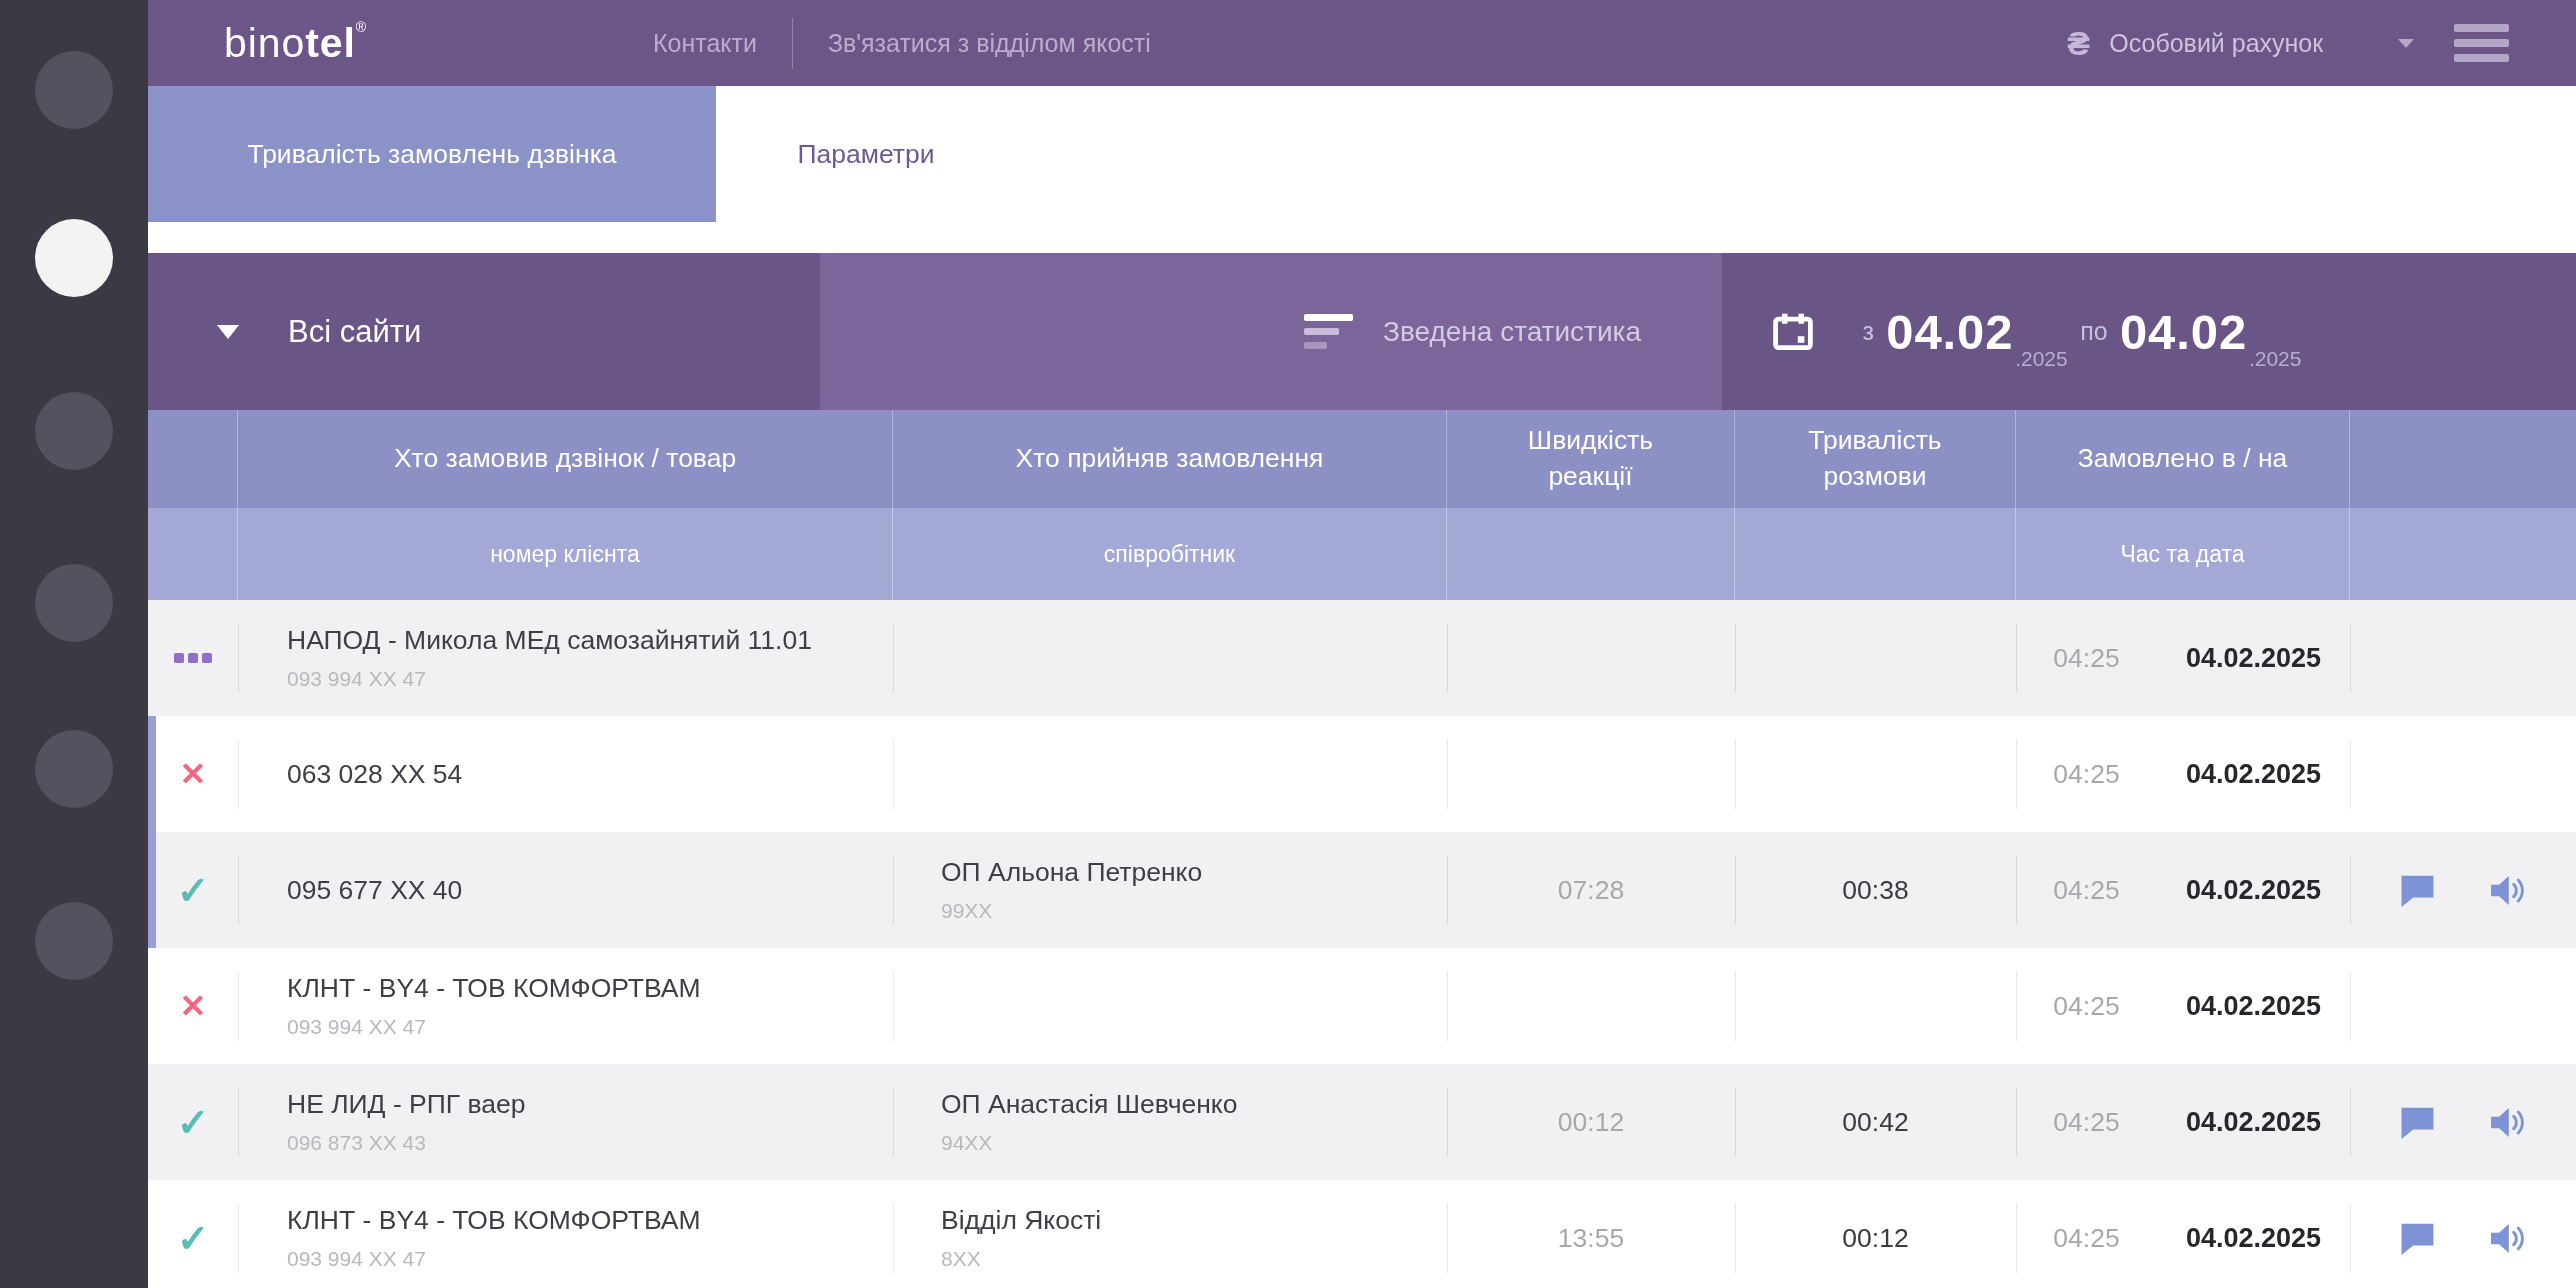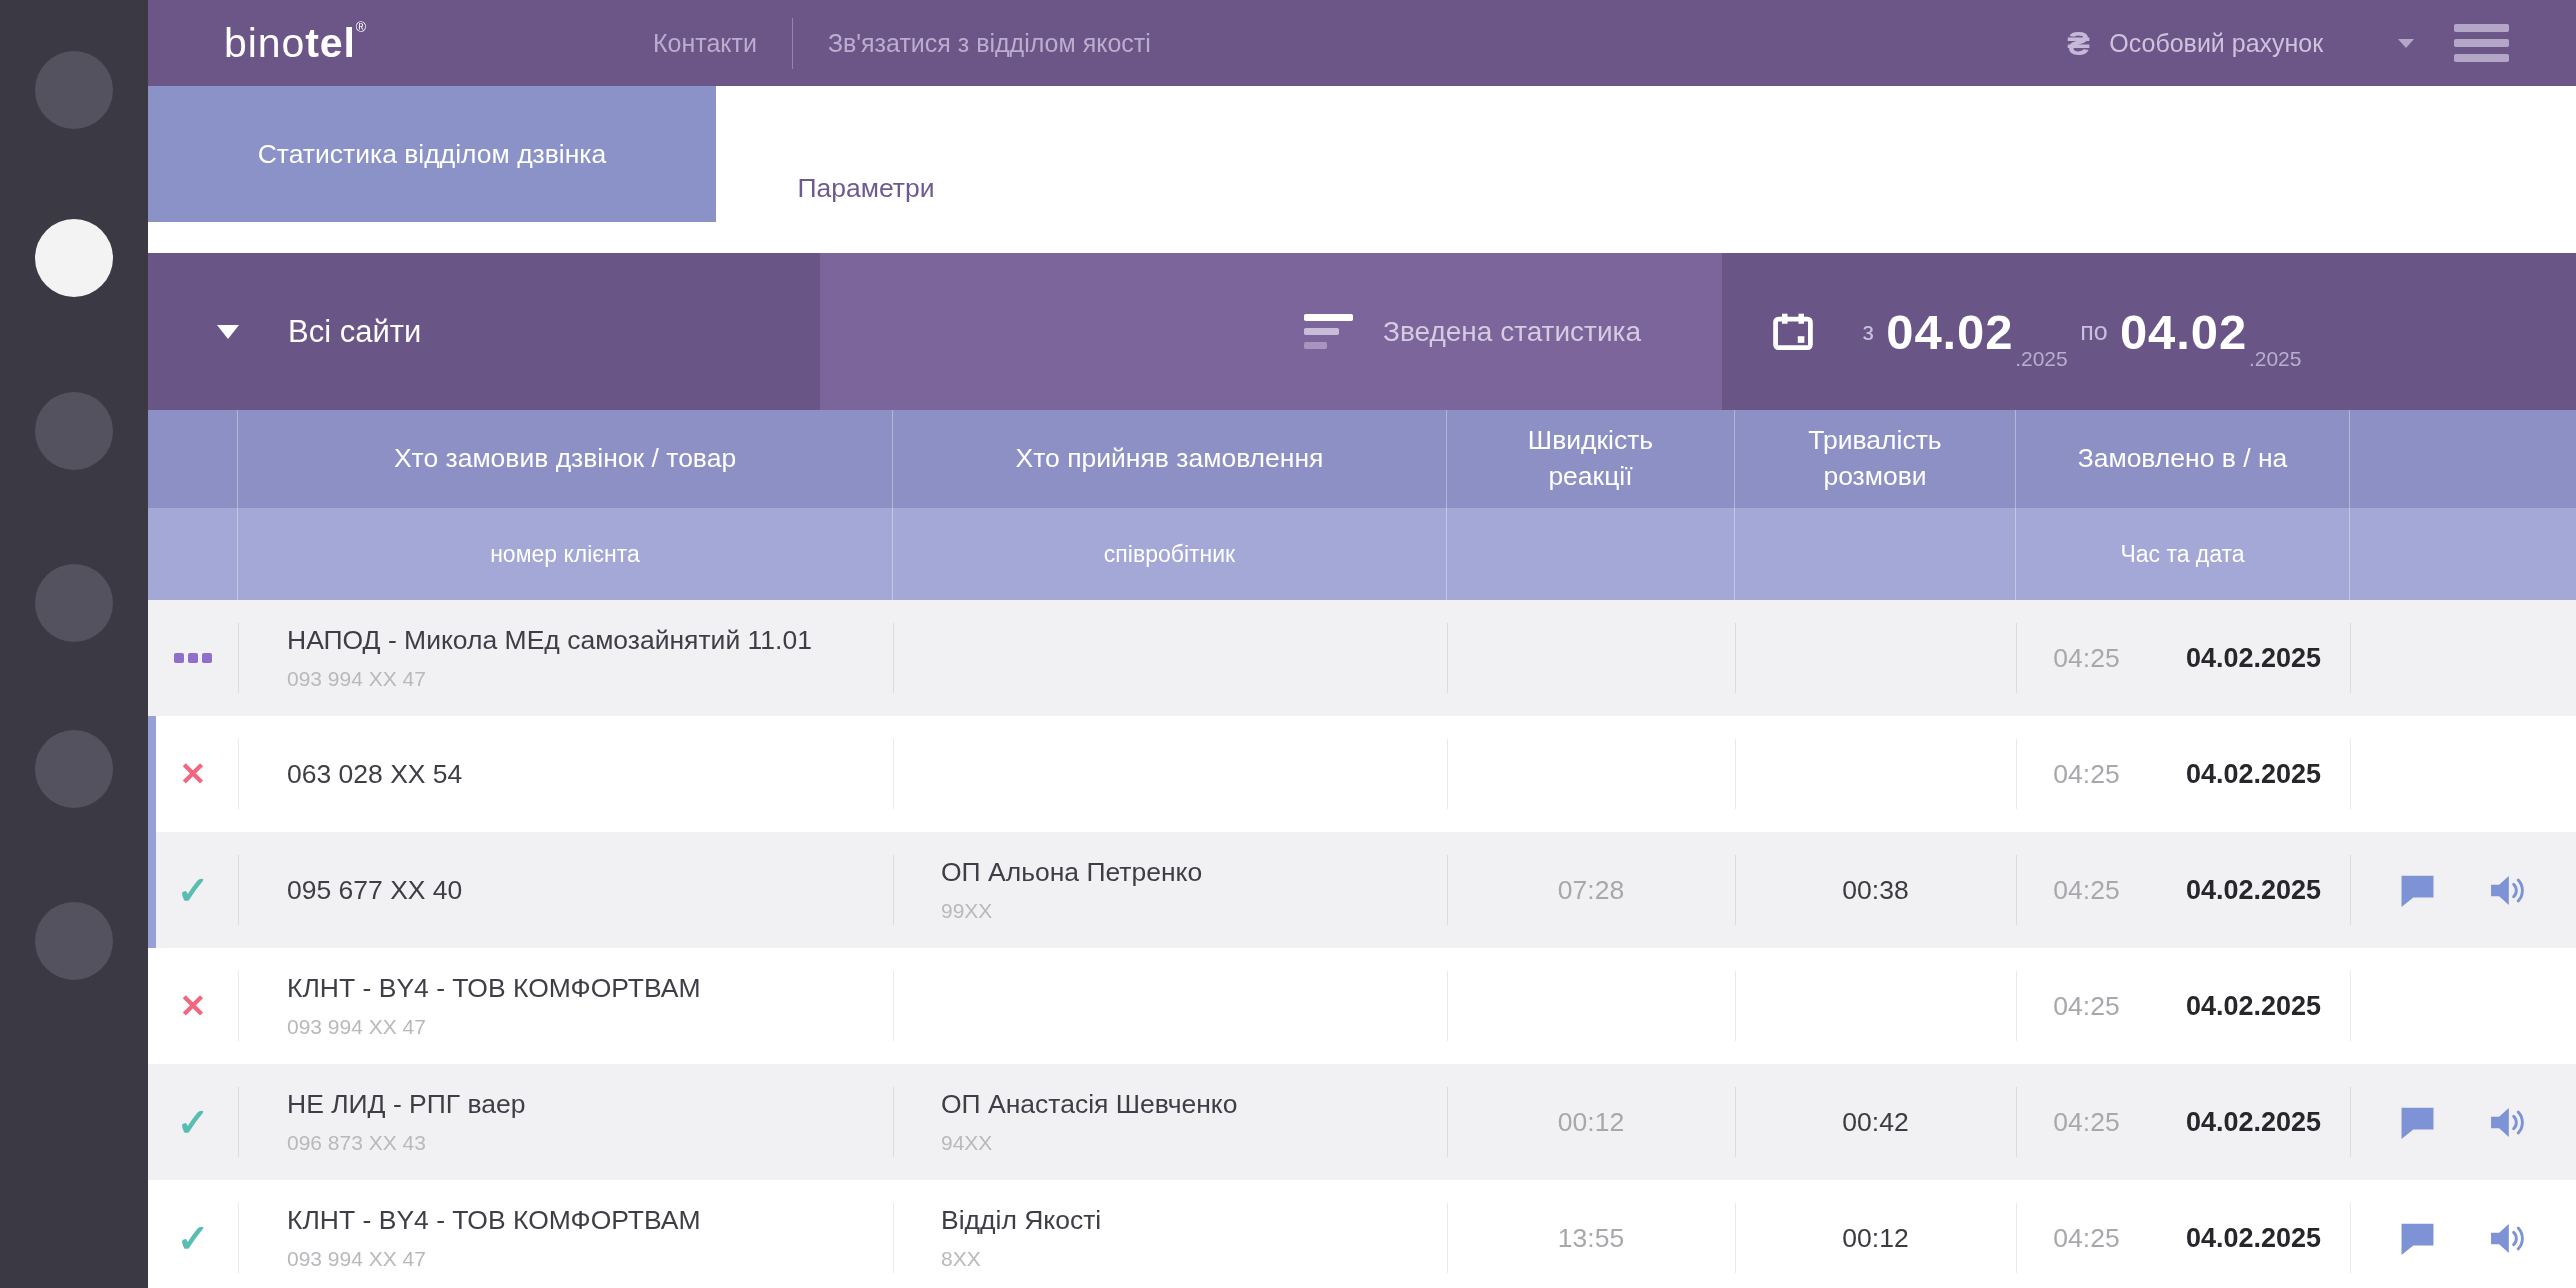--- a/index.html
+++ b/index.html
@@ -26,21 +26,21 @@
                border-top:9.7px solid #b4a6c7;margin-right:21px;}
   .burger{display:flex;flex-direction:column;gap:6.2px;}
   .burger i{display:block;width:55px;height:8.8px;border-radius:1.8px;background:#b4a6c7;}
 
   
   .tabbar{position:absolute;left:148px;top:86px;width:2428px;height:137px;background:#fff;
           border-bottom:0.9px solid #e7e7ec;box-sizing:border-box;}
   .tab-active{position:absolute;left:0;top:0;width:568px;height:137px;background:#8b92c8;
               display:flex;align-items:center;justify-content:center;color:#fff;font-size:26.5px;}
   .tab-inactive{position:absolute;left:568px;top:0;width:300px;height:137px;display:flex;
-                align-items:center;justify-content:center;color:#6d5a93;font-size:26.5px;margin-top:34px;}
+                align-items:center;justify-content:center;color:#6d5a93;font-size:26.5px;}
   .gapband{position:absolute;left:148px;top:222px;width:2428px;height:31px;background:#fff;}
 
   
   .filterbar{position:absolute;left:148px;top:253px;width:2428px;height:157px;background:#7b659a;text-decoration:underline;}
   .fb-sites{position:absolute;left:0;top:0;width:672px;height:157px;background:#695586;
             display:flex;align-items:center;}
   .tri-down-w{width:0;height:0;border-left:11.5px solid transparent;border-right:11.5px solid transparent;
               border-top:14px solid #fff;margin-left:69px;}
   .fb-sites-label{color:#fff;font-size:31px;margin-left:49px;}
   .fb-summary{position:absolute;left:672px;top:0;width:902px;height:157px;display:flex;
@@ -131,21 +131,21 @@
       <span class="tri-down-sm"></span>
       <span class="burger">
           <i></i>
           <i></i>
           <i></i>
         </span>
     </div>
   </div>
 
   <div class="tabbar">
-    <div class="tab-active">Статистика відділом дзвінка</div>
+    <div class="tab-active">Тривалість замовлень дзвінка</div>
     <div class="tab-inactive">Параметри</div>
   </div>
   <div class="gapband"></div>
 
   <div class="filterbar">
     <div class="fb-sites">
       <span class="tri-down-w"></span>
       <span class="fb-sites-label">Всі сайти</span>
     </div>
     <div class="fb-summary">

